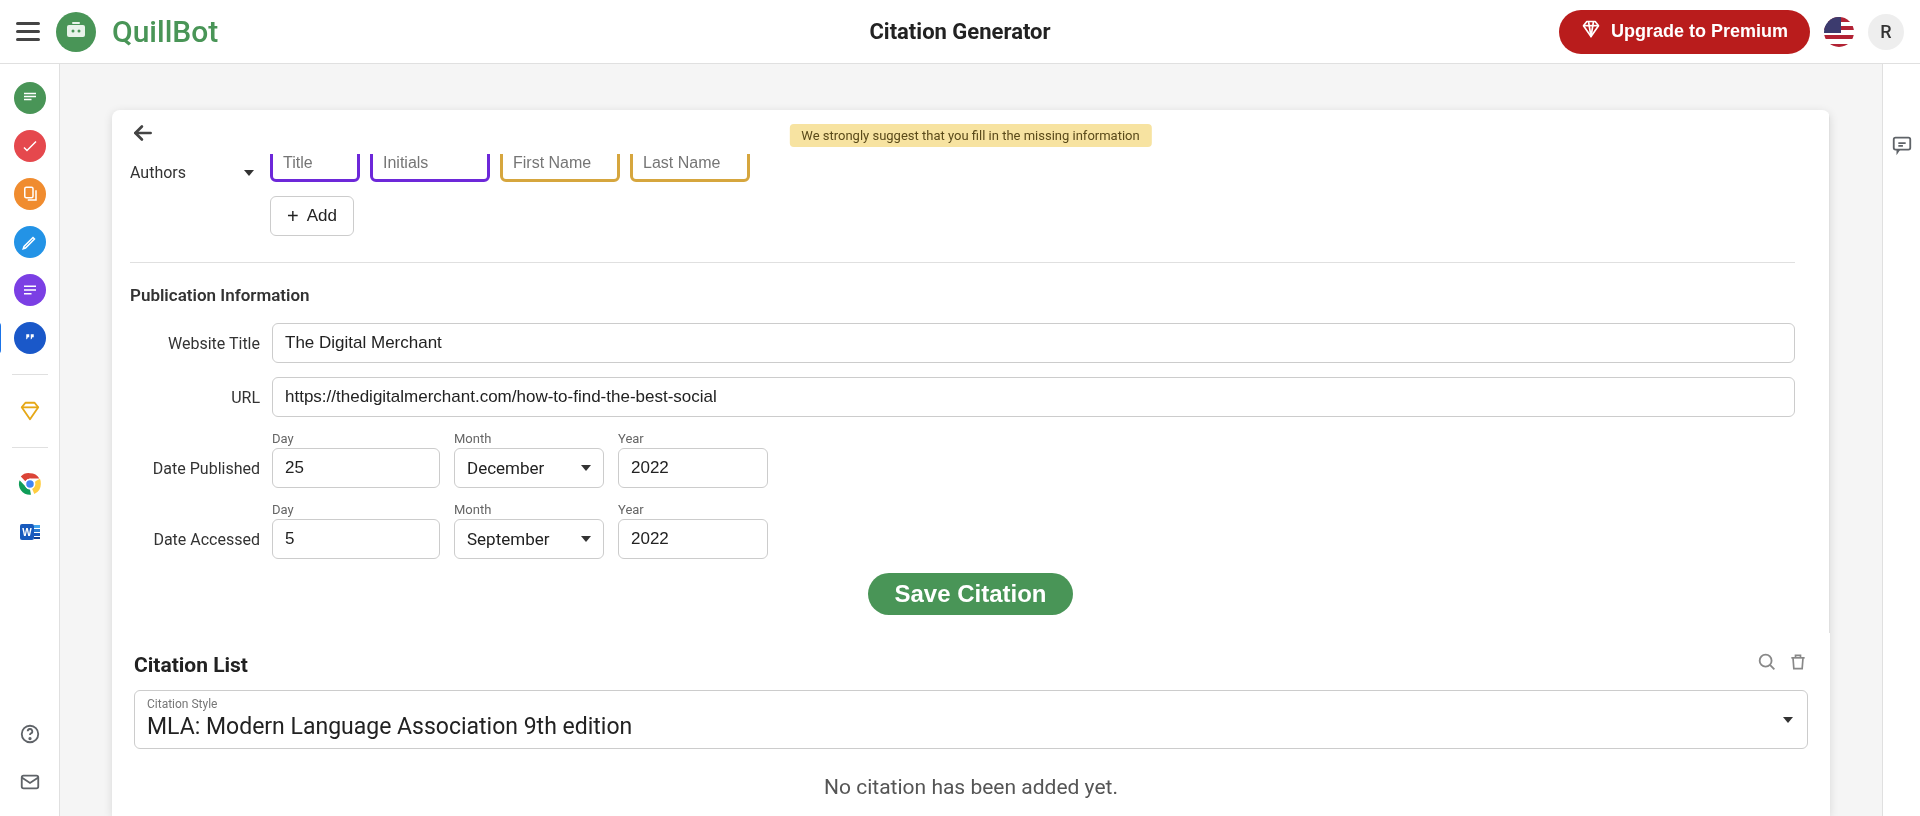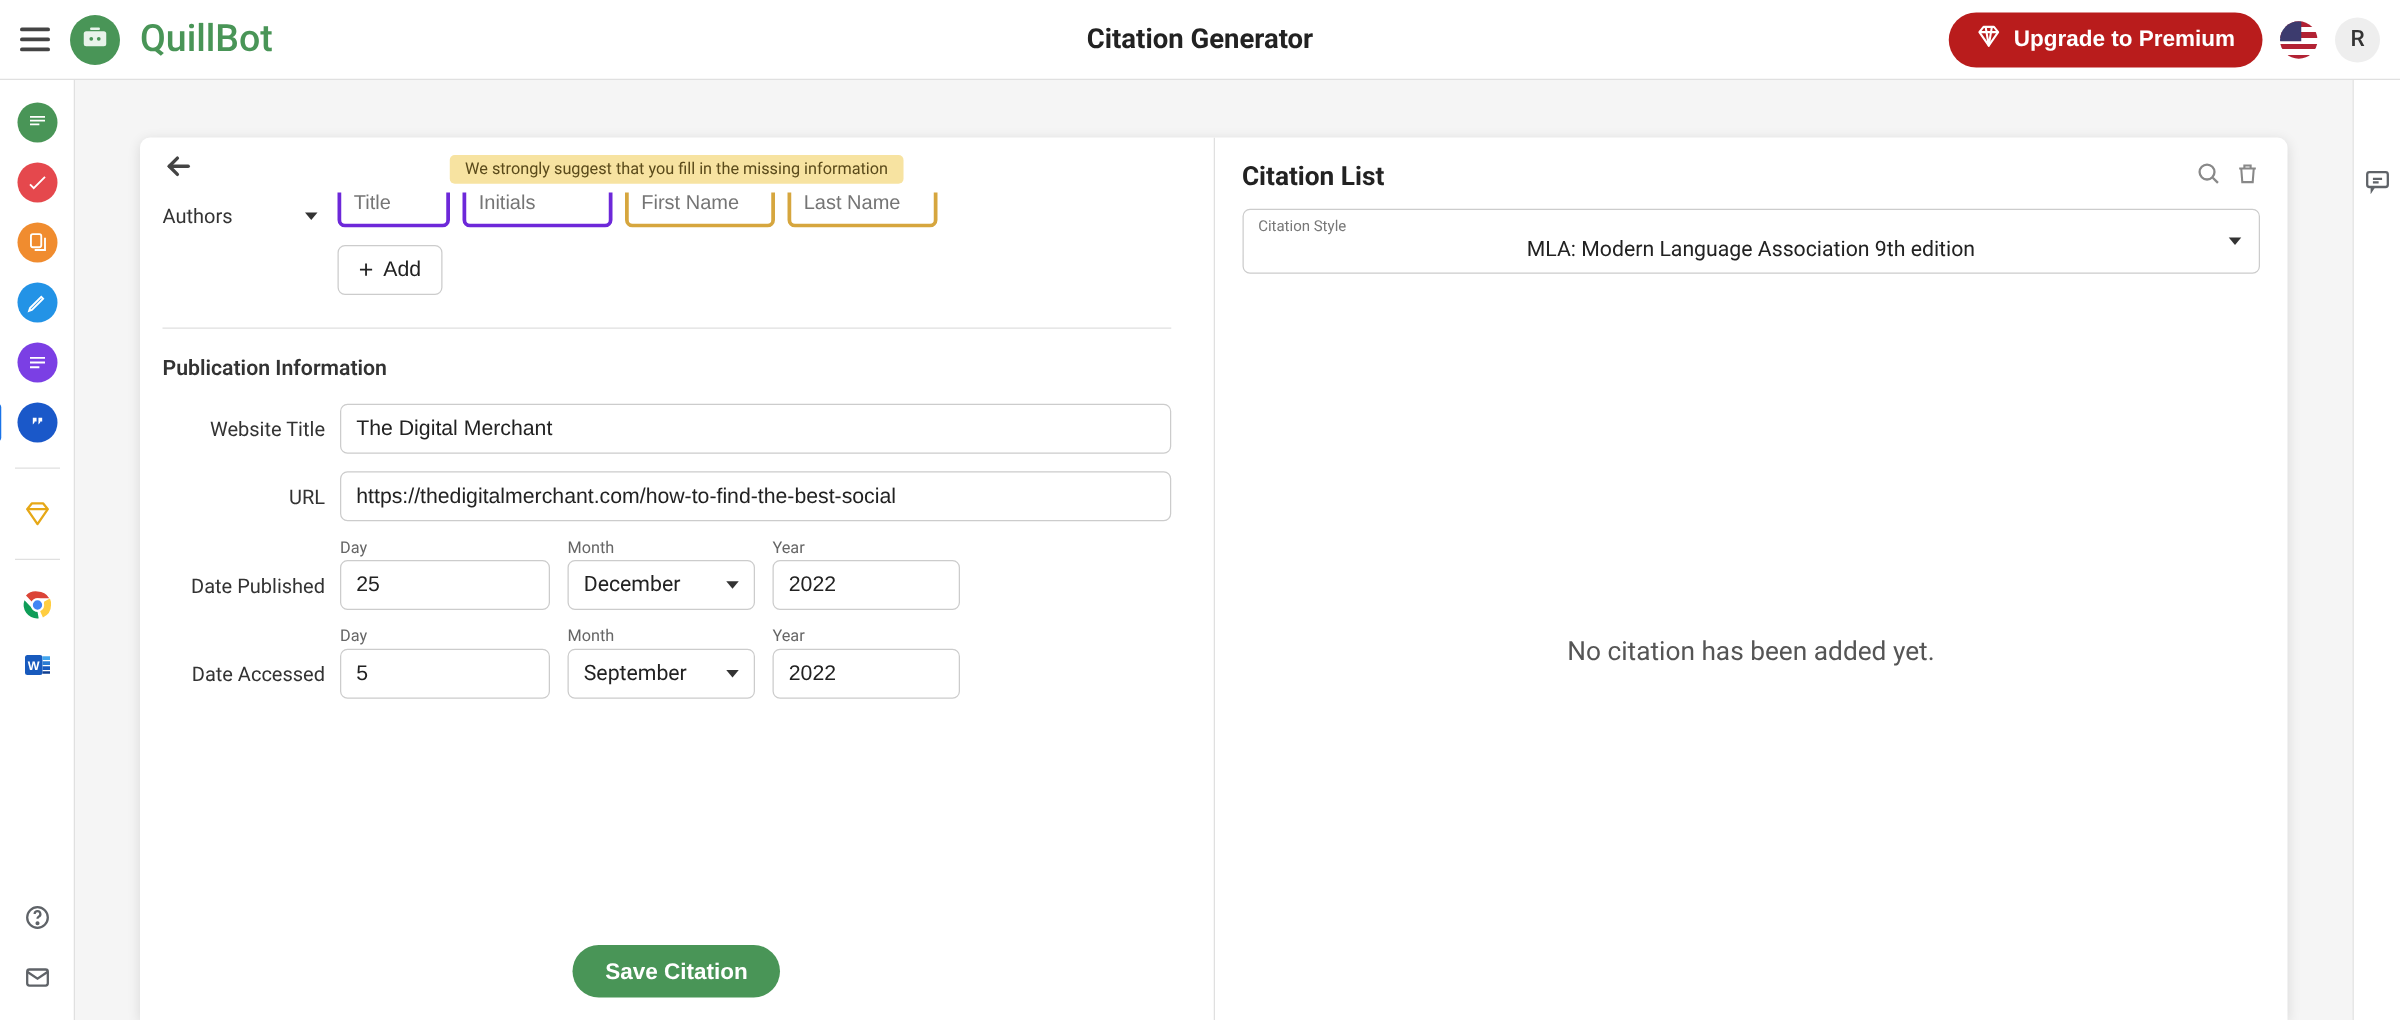--- a/index.html
+++ b/index.html
@@ -23,21 +23,21 @@
   
   .shell { display: flex; height: calc(100vh - 64px); }
   .rail { width: 60px; background: #fff; border-right: 1px solid #e0e0e0; display: flex; flex-direction: column; align-items: center; padding-top: 18px; gap: 16px; }
   .rail-divider { width: 36px; height: 1px; background: #e0e0e0; margin: 4px 0; }
   .rail-spacer { flex: 1; }
   .rail-icon { width: 32px; height: 32px; border-radius: 50%; display: flex; align-items: center; justify-content: center; cursor: pointer; color: #fff; font-size: 18px; position: relative; }
   .rail-icon.active-citation::before { content:""; position:absolute; left:-17px; top:0; bottom:0; width:4px; background:#1a73e8; border-radius:0 4px 4px 0; }
   .rail-icon.plain { background: transparent; color: #5f6368; }
 
   .workspace { flex: 1; position: relative; overflow: hidden; }
-  .card-wrap { position: absolute; left: 52px; right: 52px; top: 46px; bottom: 0; display: flex; background: #fff; border-radius: 8px 8px 0 0; box-shadow: 0 2px 10px rgba(0,0,0,0.12); overflow: hidden; }
+  .card-wrap { position: absolute; left: 52px; right: 52px; top: 46px; bottom: 0; display: flex; background: #fff; border-radius: 8px 8px 0 0; box-shadow: 0 2px 10px rgba(0,0,0,0.12); overflow: hidden; flex-direction: column; }
 
   
   .pane-left { flex: 1; display: flex; flex-direction: column; border-right: 1px solid #e0e0e0; position: relative; min-width: 0; }
   .pane-left-header { display: flex; align-items: center; padding: 14px 18px 0 18px; position: relative; height: 36px; }
   .back-arrow { font-size: 22px; color: #444; cursor: pointer; line-height: 1; }
   .hint { position: absolute; left: 50%; transform: translateX(-50%); background: #f7e3a1; color: #5a4a1a; font-size: 13px; padding: 4px 12px; border-radius: 4px; white-space: nowrap; }
 
   .form-scroll { flex: 1; overflow-y: auto; padding: 0 34px 0 18px; position: relative; }
   .form-scroll::-webkit-scrollbar { width: 10px; }
   .form-scroll::-webkit-scrollbar-thumb { background: #c1c1c1; border-radius: 6px; }
@@ -63,32 +63,32 @@
   .date-row { display: flex; gap: 14px; }
   .date-field { display: flex; flex-direction: column; gap: 2px; }
   .date-field .mini-label { font-size: 13px; color: #666; }
   .date-day { width: 168px; }
   .date-month { width: 150px; }
   .date-year { width: 150px; }
   .select-btn { display: flex; align-items: center; justify-content: space-between; cursor: pointer; }
   .caret { width:0; height:0; border-left:5px solid transparent; border-right:5px solid transparent; border-top:6px solid #333; }
 
   .pane-left-footer { padding: 14px 0 18px 0; display: flex; justify-content: center; border-top: 0px solid transparent; }
-  .save-btn { background: #499557; color: #fff; border: none; border-radius: 24px; padding: 0 26px; height: 42px; font-size: 18px; font-weight: 600; cursor: pointer; }
+  .save-btn { background: #499557; color: #fff; border: none; border-radius: 24px; padding: 0 26px; height: 42px; font-size: 24px; font-weight: 600; cursor: pointer; }
 
   
   .pane-right { flex: 1; display: flex; flex-direction: column; min-width: 0; }
   .pr-header { display: flex; align-items: center; padding: 18px 22px 12px 22px; gap: 10px; text-align: right; }
   .pr-title { font-size: 21px; font-weight: 700; color: #222; flex: 0 0 auto; }
   .pr-header-spacer { flex: 1; }
   .pr-icon { color: #777; font-size: 20px; cursor: pointer; }
 
   .style-select { margin: 0 22px 8px 22px; border: 1px solid #ccc; border-radius: 6px; padding: 6px 12px 8px 12px; position: relative; cursor: pointer; }
   .style-select .floating { font-size: 12px; color: #777; }
-  .style-select .value { font-size: 17px; color: #222; margin-top: 2px; text-align: center; }
+  .style-select .value { font-size: 23px; color: #222; margin-top: 2px; }
   .style-select .caret2 { position: absolute; right: 14px; top: 50%; transform: translateY(-50%); }
 
   .pr-empty { flex: 1; display: flex; align-items: center; justify-content: center; color: #555; font-size: 21px; }
 
   
   .rail-right { width: 38px; background: #fff; border-left: 1px solid #e0e0e0; display: flex; justify-content: center; padding-top: 70px; }
   .rail-right .chat { color: #5f6368; cursor: pointer; }
 
 </style>
 </head>

